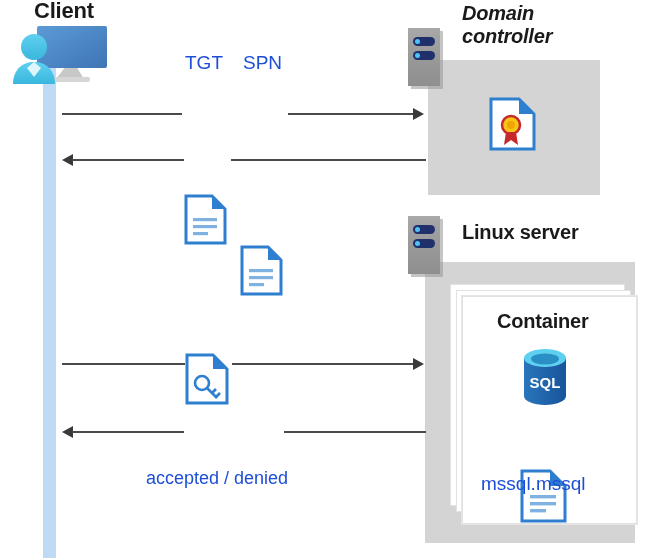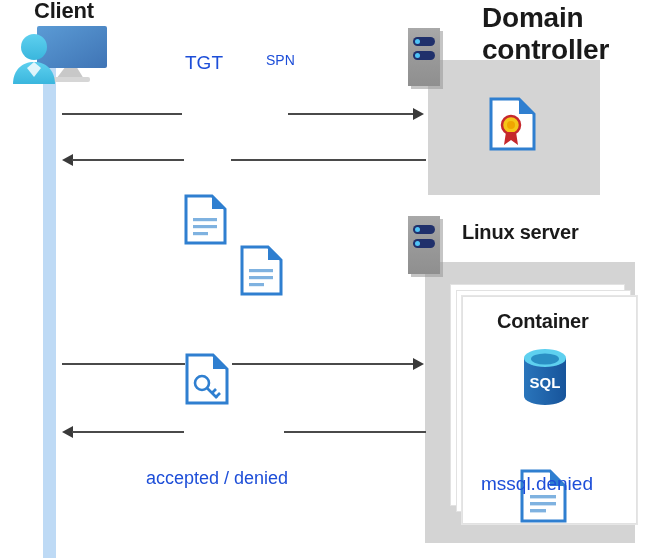--- a/index.html
+++ b/index.html
@@ -14,26 +14,26 @@
   .abs{position:absolute;}
 
   
   .title-bold{
     font-weight:bold;color:#1a1a1a;
     letter-spacing:-0.2px;line-height:1.15;
   }
   .lbl{color:#1d4ed8;}
 
   #client-title{left:34px;top:-2px;font-size:22px;}
-  #dc-title{left:482px;top:2px;font-size:28px;width:130px;}
+  #dc-title{left:462px;top:2px;font-size:20px;width:130px;font-style:italic;}
   #linux-title{left:462px;top:221px;font-size:20px;}
   #container-title{left:497px;top:310px;font-size:20px;}
 
   #tgt-label{left:185px;top:52px;font-size:19px;}
-  #spn-label{left:243px;top:52px;font-size:14px;margin-left:23px;}
+  #spn-label{left:243px;top:52px;font-size:19px;}
   #keytab-label{left:481px;top:473px;font-size:19px;}
   #acceptdenied-label{left:146px;top:468px;font-size:18px;}
 
   
   #lifeline{left:43px;top:68px;width:13px;height:490px;background:#bedaf5;}
 
   
   .panel{background:#d4d4d4;}
   #dc-panel{left:428px;top:60px;width:172px;height:135px;}
   #linux-panel{left:425px;top:262px;width:210px;height:281px;}
@@ -169,21 +169,21 @@
 
   <div class="abs doc" id="doc-keytab">
     <svg width="47" height="54" viewBox="0 0 47 54">
       <path d="M2 2 h28 l15 15 v35 h-43 z" fill="#ffffff" stroke="#2f7fd0" stroke-width="3"></path>
       <path d="M30 2 l15 15 h-15 z" fill="#2f7fd0"></path>
       <rect x="10" y="26" width="26" height="3.4" fill="#7fb2e0"></rect>
       <rect x="10" y="33" width="26" height="3.4" fill="#7fb2e0"></rect>
       <rect x="10" y="40" width="16" height="3.4" fill="#7fb2e0"></rect>
     </svg>
   </div>
-  <div class="abs lbl" id="keytab-label">mssql.denied</div>
+  <div class="abs lbl" id="keytab-label">mssql.mssql</div>
 
   <div class="abs ln" style="left:62px;top:113px;width:120px;"></div>
   <div class="abs ln" style="left:288px;top:113px;width:126px;"></div>
   <div class="abs arrowR" style="left:413px;top:108px;"></div>
 
   <div class="abs lbl" id="tgt-label">TGT</div>
   <div class="abs lbl" id="spn-label">SPN</div>
 
   <div class="abs doc" id="doc-tgt">
     <svg width="43" height="51" viewBox="0 0 43 51">

